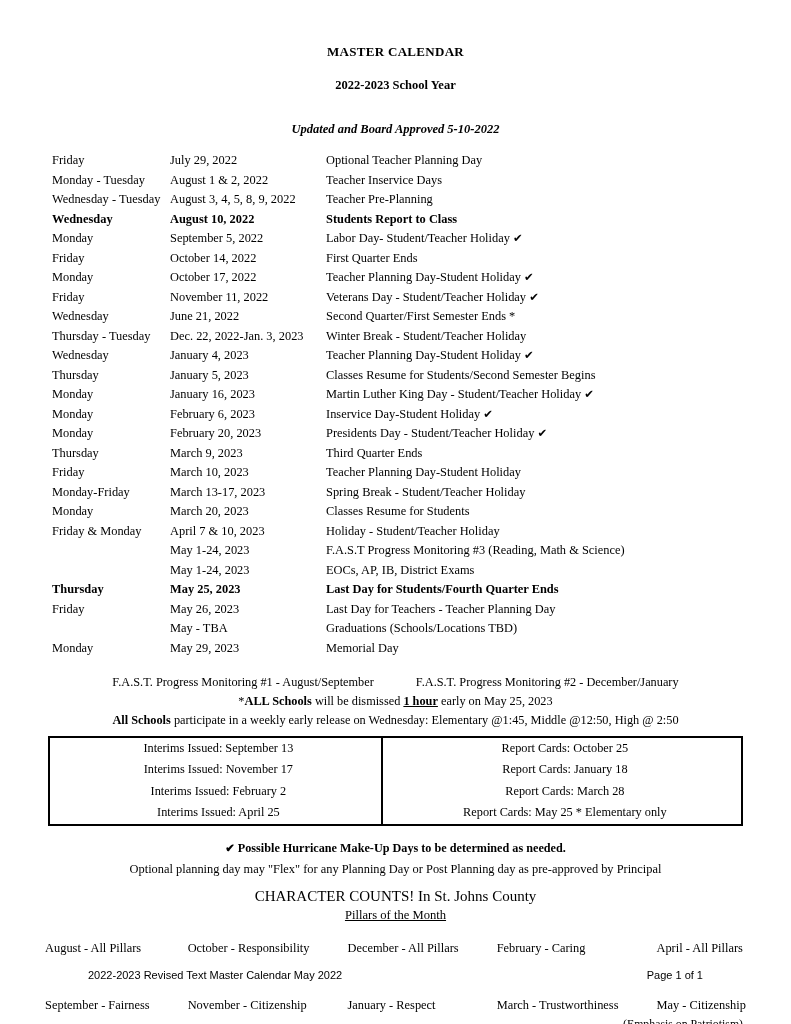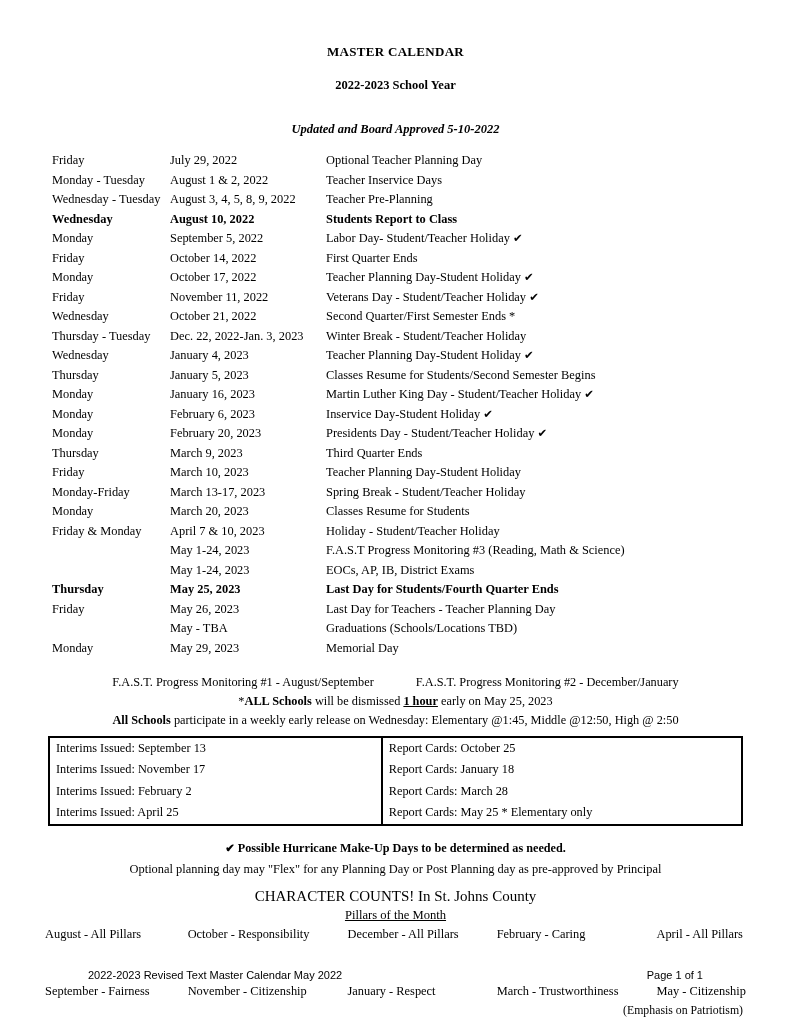--- a/index.html
+++ b/index.html
@@ -98,20 +98,21 @@
     width: 100%;
     border-collapse: collapse;
     table-layout: fixed;
   }
   .box-table td {
     font-size: 12.3px;
     line-height: 19.4px;
     padding: 1px 0 1px 6px;
     vertical-align: top;
     white-space: nowrap;
+    text-align: center;
   }
   .box-table td.left-col  { width: 47%; border-right: 2px solid #000; }
 
   
   .bottom-notes {
     margin-top: 13px;
     text-align: center;
   }
   .hurricane {
     font-weight: bold;
@@ -129,20 +130,21 @@
     margin-top: 8px;
   }
   .pillars-title {
     font-size: 12.6px;
     line-height: 19px;
     text-decoration: underline;
   }
 
   
   .pillars {
+    margin-top: 14px;
     display: grid;
     grid-template-columns: repeat(5, auto);
     justify-content: center;
     column-gap: 24px;
     row-gap: 2px;
     font-size: 12.4px;
     line-height: 19px;
     gap: 38px;
   }
   .pillars span { white-space: nowrap; }
@@ -214,21 +216,21 @@
           <td class="col-date">October 17, 2022</td>
           <td class="col-event"><span>Teacher Planning Day-Student Holiday </span><span class="check">✔</span></td>
         </tr>
         <tr>
           <td class="col-day">Friday</td>
           <td class="col-date">November 11, 2022</td>
           <td class="col-event"><span>Veterans Day - Student/Teacher Holiday  </span><span class="check">✔</span></td>
         </tr>
         <tr>
           <td class="col-day">Wednesday</td>
-          <td class="col-date">October 21, 2022</td>
+          <td class="col-date">June 21, 2022</td>
           <td class="col-event"><span>Second Quarter/First Semester Ends *</span></td>
         </tr>
         <tr>
           <td class="col-day">Thursday - Tuesday</td>
           <td class="col-date">Dec. 22, 2022-Jan. 3, 2023</td>
           <td class="col-event"><span>Winter Break - Student/Teacher Holiday</span></td>
         </tr>
         <tr>
           <td class="col-day">Wednesday</td>
           <td class="col-date">January 4, 2023</td>

